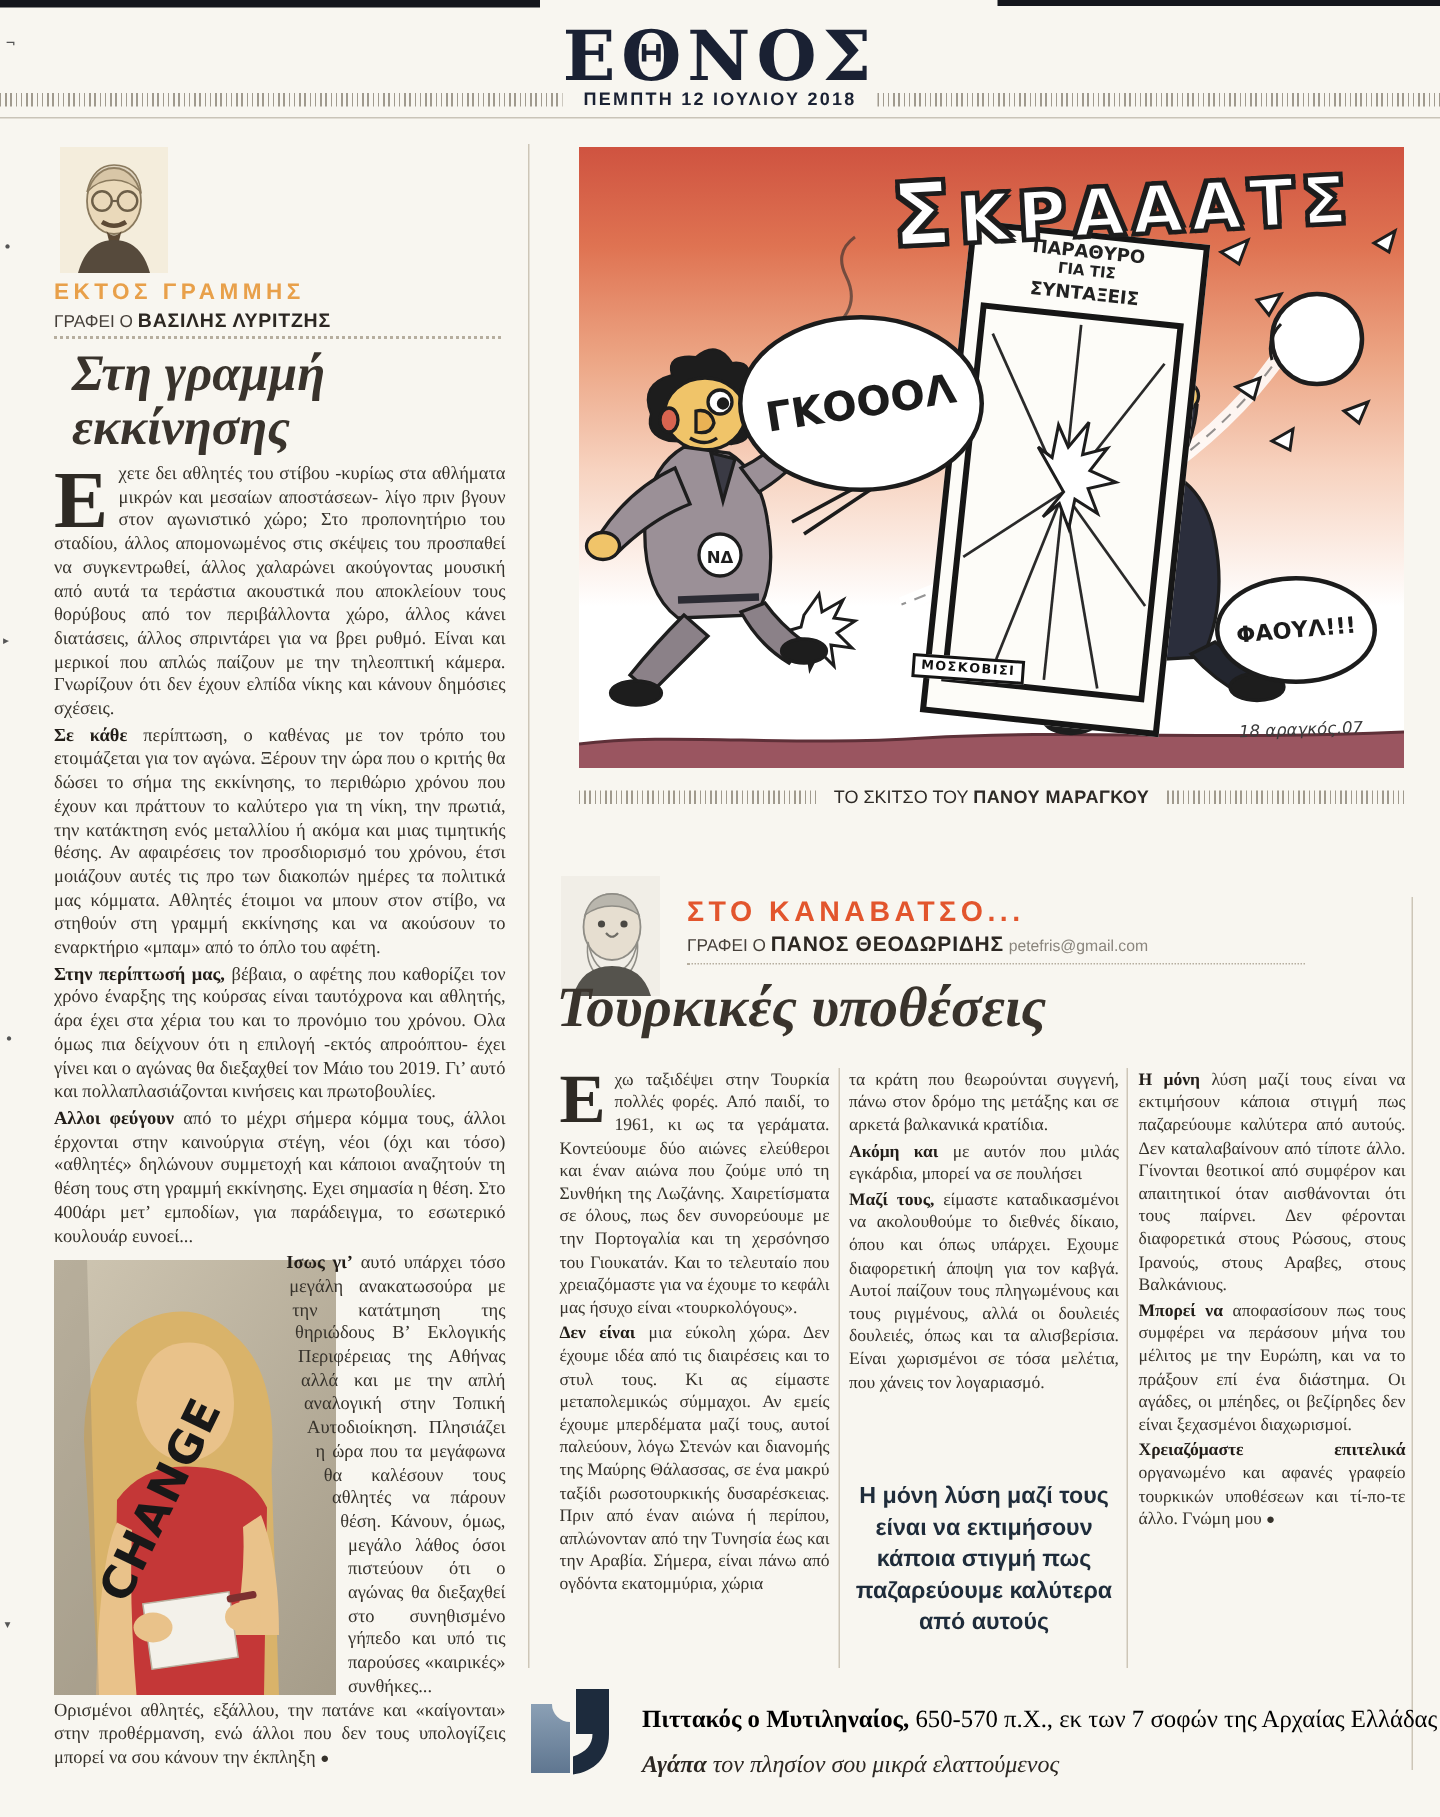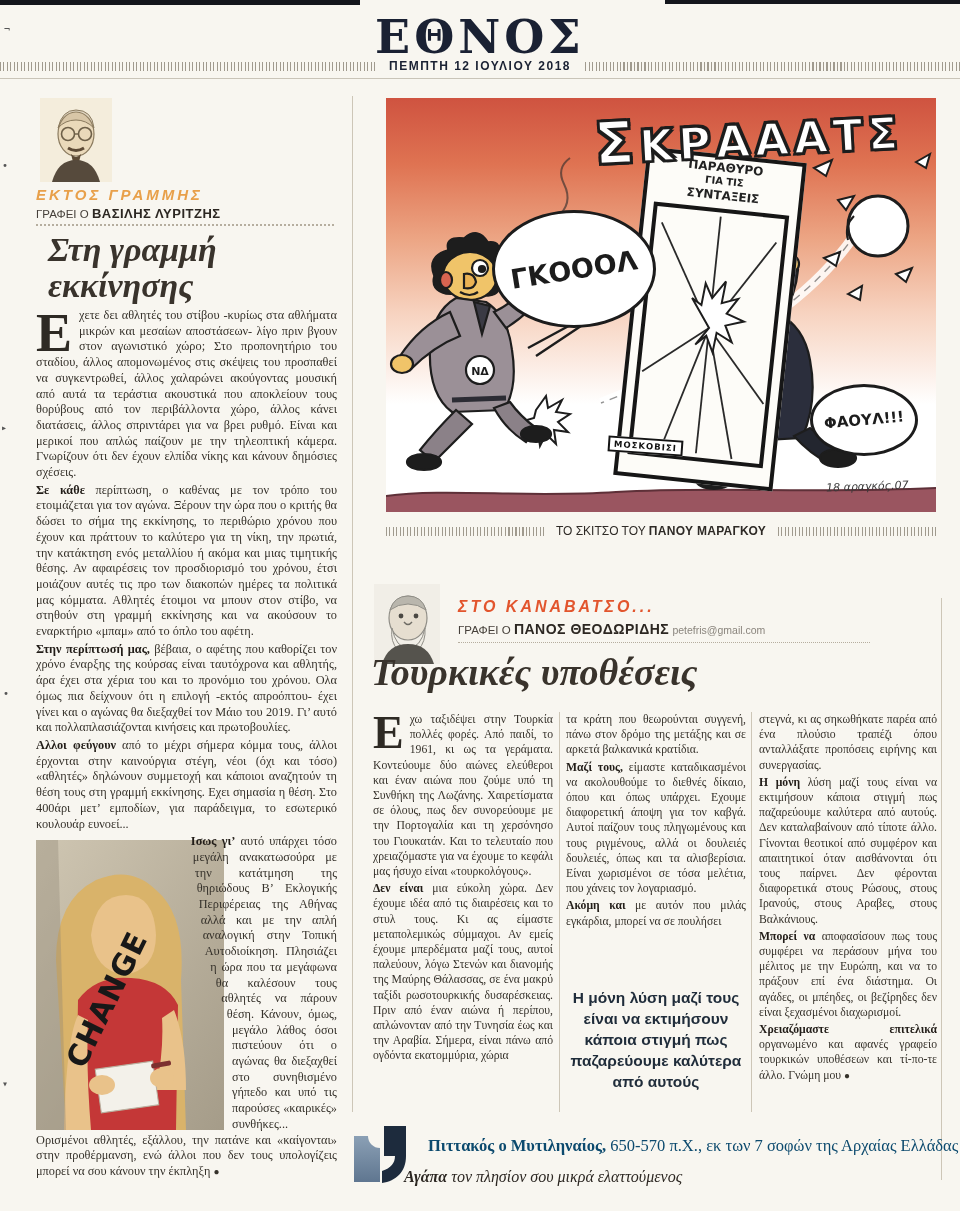--- a/index.html
+++ b/index.html
@@ -15,21 +15,21 @@
       color:#1a2133;}
   .date-band{left:0;width:100%;top:60px;height:12px;display:flex;align-items:center;}
   .hatch{height:9px;flex:1;background:repeating-linear-gradient(90deg,#a09a8e 0,#a09a8e 1px,transparent 1px,transparent 3.5px);}
   .date-label{padding:0 14px;font-family:"Liberation Sans","DejaVu Sans",sans-serif;
       font-weight:700;font-size:12px;letter-spacing:1.5px;color:#1a2133;white-space:nowrap;}
   .mast-rule{left:0;width:100%;top:78px;border-top:1px solid #c9c4b8;}
 
   
   .portrait{border:0;background:#f3ecdc;}
   .kicker{font-family:"Liberation Sans","DejaVu Sans",sans-serif;font-weight:700;
-      font-size:15px;letter-spacing:3px;font-style:italic;}
+      font-size:15px;letter-spacing:3px;}
   .byline{font-family:"Liberation Sans","DejaVu Sans",sans-serif;font-size:11.5px;color:#46403a;text-align:center;}
   .byline b{font-size:13px;letter-spacing:.5px;color:#2c2722;}
   .dotted{border-top:2px dotted #b6ae9f;}
   .art-title{font-weight:700;font-style:italic;color:#39332c;}
   .title-1{font-size:34px;line-height:36px;}
   .title-2{font-size:38px;line-height:40px;}
   .bodytext{font-size:12.3px;line-height:15.7px;text-align:justify;}
   .bodytext p{margin:0 0 2px 0;}
   .lead{font-weight:700;color:#221d18;}
   .dropcap{float:left;font-weight:700;font-size:54px;line-height:44px;padding:3px 7px 0 0;color:#2e2a24;}
@@ -70,21 +70,21 @@
 
   
   .email{font-family:"Liberation Sans","DejaVu Sans",sans-serif;font-size:10.5px;color:#8a857d;}
   .cols .col{position:absolute;top:0;font-size:11.7px;line-height:15.2px;text-align:justify;}
   .cols p{margin:0 0 2px 0;}
   .dropcap2{float:left;font-weight:700;font-size:46px;line-height:38px;padding:2px 6px 0 0;color:#2e2a24;}
   .pullquote{margin-top:58px;text-align:center;font-family:"Liberation Sans","DejaVu Sans",sans-serif;
       font-weight:700;font-size:15.5px;line-height:21px;color:#1f2c3a;}
 
   
-  .footer-line1{font-size:16.5px;color:#0c4a6e;}
+  .footer-line1{font-size:16.5px;color:#000000;}
   .footer-line2{font-size:16px;font-style:italic;color:#2c2722;}
 </style>
 </head>
 <body>
 
 <div class="abs top-bar" style="left:0;width:360px;"></div>
 <div class="abs top-bar" style="left:665px;width:295px;height:4px;"></div>
 <div class="abs corner-mark" style="left:4px;top:24px;">¬</div>
 <div class="abs corner-mark" style="left:2px;top:160px;">•</div>
 <div class="abs corner-mark" style="left:1px;top:422px;">▸</div>
@@ -289,42 +289,41 @@
 <svg class="abs portrait" style="left:374px;top:584px;background:#f1eee7;" width="66" height="80" viewBox="0 0 66 80">
   <rect width="66" height="80" fill="#f1eee7"></rect>
   <ellipse cx="34" cy="34" rx="19" ry="22" fill="#e6ded0" stroke="#8f8d86" stroke-width="1.2"></ellipse>
   <path d="M16,26 Q20,12 34,12 Q48,12 52,26 Q44,20 34,20 Q24,20 16,26Z" fill="#b9b6ad" stroke="#8f8d86"></path>
   <circle cx="27" cy="32" r="2.4" fill="#4a4843"></circle>
     <circle cx="42" cy="32" r="2.4" fill="#4a4843"></circle>
   <path d="M30,38 q4,5 8,0" stroke="#6e6c65" fill="none" stroke-width="1.4"></path>
   <path d="M18,44 Q22,64 34,64 Q47,64 51,44 Q52,58 44,66 Q34,74 24,66 Q16,58 18,44Z" fill="#efece4" stroke="#8f8d86"></path>
   <path d="M8,80 Q14,60 34,60 Q54,60 60,80 Z" fill="#55534d"></path>
 </svg>
-<div class="abs kicker" style="left:458px;top:598px;color:#e2552d;font-size:16px;">ΣΤΟ ΚΑΝΑΒΑΤΣΟ...</div>
+<div class="abs kicker" style="left:458px;top:598px;color:#e2552d;font-size:19px;">ΣΤΟ ΚΑΝΑΒΑΤΣΟ...</div>
 <div class="abs byline" style="left:458px;top:621px;">
   <span>ΓΡΑΦΕΙ Ο</span>
   <b style="font-size:14px;">ΠΑΝΟΣ ΘΕΟΔΩΡΙΔΗΣ</b>
   <span class="email">petefris@gmail.com</span>
 </div>
 <div class="abs dotted" style="left:458px;top:642px;width:412px;border-top-width:1px;"></div>
 <div class="abs art-title title-2" style="left:371px;top:652px;">Τουρκικές υποθέσεις</div>
 
 <div class="abs cols" style="left:373px;top:712px;width:564px;height:420px;">
   <div class="col bodytext" style="left:0;width:180px;">
     <p><span class="dropcap2">Ε</span><span>χω ταξιδέψει στην Τουρκία πολλές φορές. Από παιδί, το 1961, κι ως τα γεράματα. Κοντεύουμε δύο αιώνες ελεύθεροι και έναν αιώνα που ζούμε υπό τη Συνθήκη της Λωζάνης. Χαιρετίσματα σε όλους, πως δεν συνορεύουμε με την Πορτογαλία και τη χερσόνησο του Γιουκατάν. Και το τελευταίο που χρειαζόμαστε για να έχουμε το κεφάλι μας ήσυχο είναι «τουρκολόγους».</span></p>
     <p><span class="lead">Δεν είναι</span> <span>μια εύκολη χώρα. Δεν έχουμε ιδέα από τις διαιρέσεις και το στυλ τους. Κι ας είμαστε μεταπολεμικώς σύμμαχοι. Αν εμείς έχουμε μπερδέματα μαζί τους, αυτοί παλεύουν, λόγω Στενών και διανομής της Μαύρης Θάλασσας, σε ένα μακρύ ταξίδι ρωσοτουρκικής δυσαρέσκειας. Πριν από έναν αιώνα ή περίπου, απλώνονταν από την Τυνησία έως και την Αραβία. Σήμερα, είναι πάνω από ογδόντα εκατομμύρια, χώρια</span></p>
   </div>
   <div class="col bodytext" style="left:193px;width:180px;">
     <p><span>τα κράτη που θεωρούνται συγγενή, πάνω στον δρόμο της μετάξης και σε αρκετά βαλκανικά κρατίδια.</span></p>
+    <p><span class="lead">Ακόμη και</span> <span>με αυτόν που μιλάς εγκάρδια, μπορεί να σε πουλήσει</span></p>
     <p><span class="lead">Μαζί τους,</span> <span>είμαστε καταδικασμένοι να ακολουθούμε το διεθνές δίκαιο, όπου και όπως υπάρχει. Εχουμε διαφορετική άποψη για τον καβγά. Αυτοί παίζουν τους πληγωμένους και τους ριγμένους, αλλά οι δουλειές δουλειές, όπως και τα αλισβερίσια. Είναι χωρισμένοι σε τόσα μελέτια, που χάνεις τον λογαριασμό.</span></p>
-    <p><span class="lead">Ακόμη και</span> <span>με αυτόν που μιλάς εγκάρδια, μπορεί να σε πουλήσει</span></p>
     <div class="pullquote">Η μόνη λύση μαζί τους είναι να εκτιμήσουν κάποια στιγμή πως παζαρεύουμε καλύτερα από αυτούς</div>
   </div>
   <div class="col bodytext" style="left:386px;width:178px;">
-    <p><span>στεγνά, κι ας σηκωθήκατε παρέα από ένα πλούσιο τραπέζι όπου ανταλλάξατε προπόσεις ειρήνης και συνεργασίας.</span></p>
     <p><span class="lead">Η μόνη</span> <span>λύση μαζί τους είναι να εκτιμήσουν κάποια στιγμή πως παζαρεύουμε καλύτερα από αυτούς. Δεν καταλαβαίνουν από τίποτε άλλο. Γίνονται θεοτικοί από συμφέρον και απαιτητικοί όταν αισθάνονται ότι τους παίρνει. Δεν φέρονται διαφορετικά στους Ρώσους, στους Ιρανούς, στους Αραβες, στους Βαλκάνιους.</span></p>
     <p><span class="lead">Μπορεί να</span> <span>αποφασίσουν πως τους συμφέρει να περάσουν μήνα του μέλιτος με την Ευρώπη, και να το πράξουν επί ένα διάστημα. Οι αγάδες, οι μπέηδες, οι βεζίρηδες δεν είναι ξεχασμένοι διαχωρισμοί.</span></p>
     <p><span class="lead">Χρειαζόμαστε επιτελικά</span> <span>οργανωμένο και αφανές γραφείο τουρκικών υποθέσεων και τί-πο-τε άλλο. Γνώμη μου</span> <span class="endmark">●</span></p>
   </div>
 </div>
 <div class="abs vline" style="left:559px;top:712px;height:400px;"></div>
 <div class="abs vline" style="left:751px;top:712px;height:400px;"></div>
 <div class="abs vline" style="left:941px;top:598px;height:582px;"></div>
 
 <svg class="abs" style="left:352px;top:1124px;" width="56" height="60" viewBox="0 0 56 60">
@@ -334,15 +333,15 @@
         <stop offset="1" stop-color="#5f7690"></stop>
     </linearGradient>
   </defs>
   <path d="M2,12 H28 V58 H2 Z" fill="url(#qg)"></path>
   <circle cx="28" cy="12" r="12" fill="#f8f6f0"></circle>
   <path d="M32,2 H54 V32 C54,48 44,57 30,59 V47 C39,44 43,39 43,32 H32 Z" fill="#1d2b3d"></path>
 </svg>
 <div class="abs footer-line1" style="left:428px;top:1136px;">
   <b>Πιττακός ο Μυτιληναίος,</b><span> 650-570 π.Χ., εκ των 7 σοφών της Αρχαίας Ελλάδας</span>
 </div>
-<div class="abs footer-line2" style="left:404px;top:1168px;">
+<div class="abs footer-line2" style="left:428px;top:1168px;">
   <b>Αγάπα</b><span> τον πλησίον σου μικρά ελαττούμενος</span>
 </div>
 
 </body></html>

